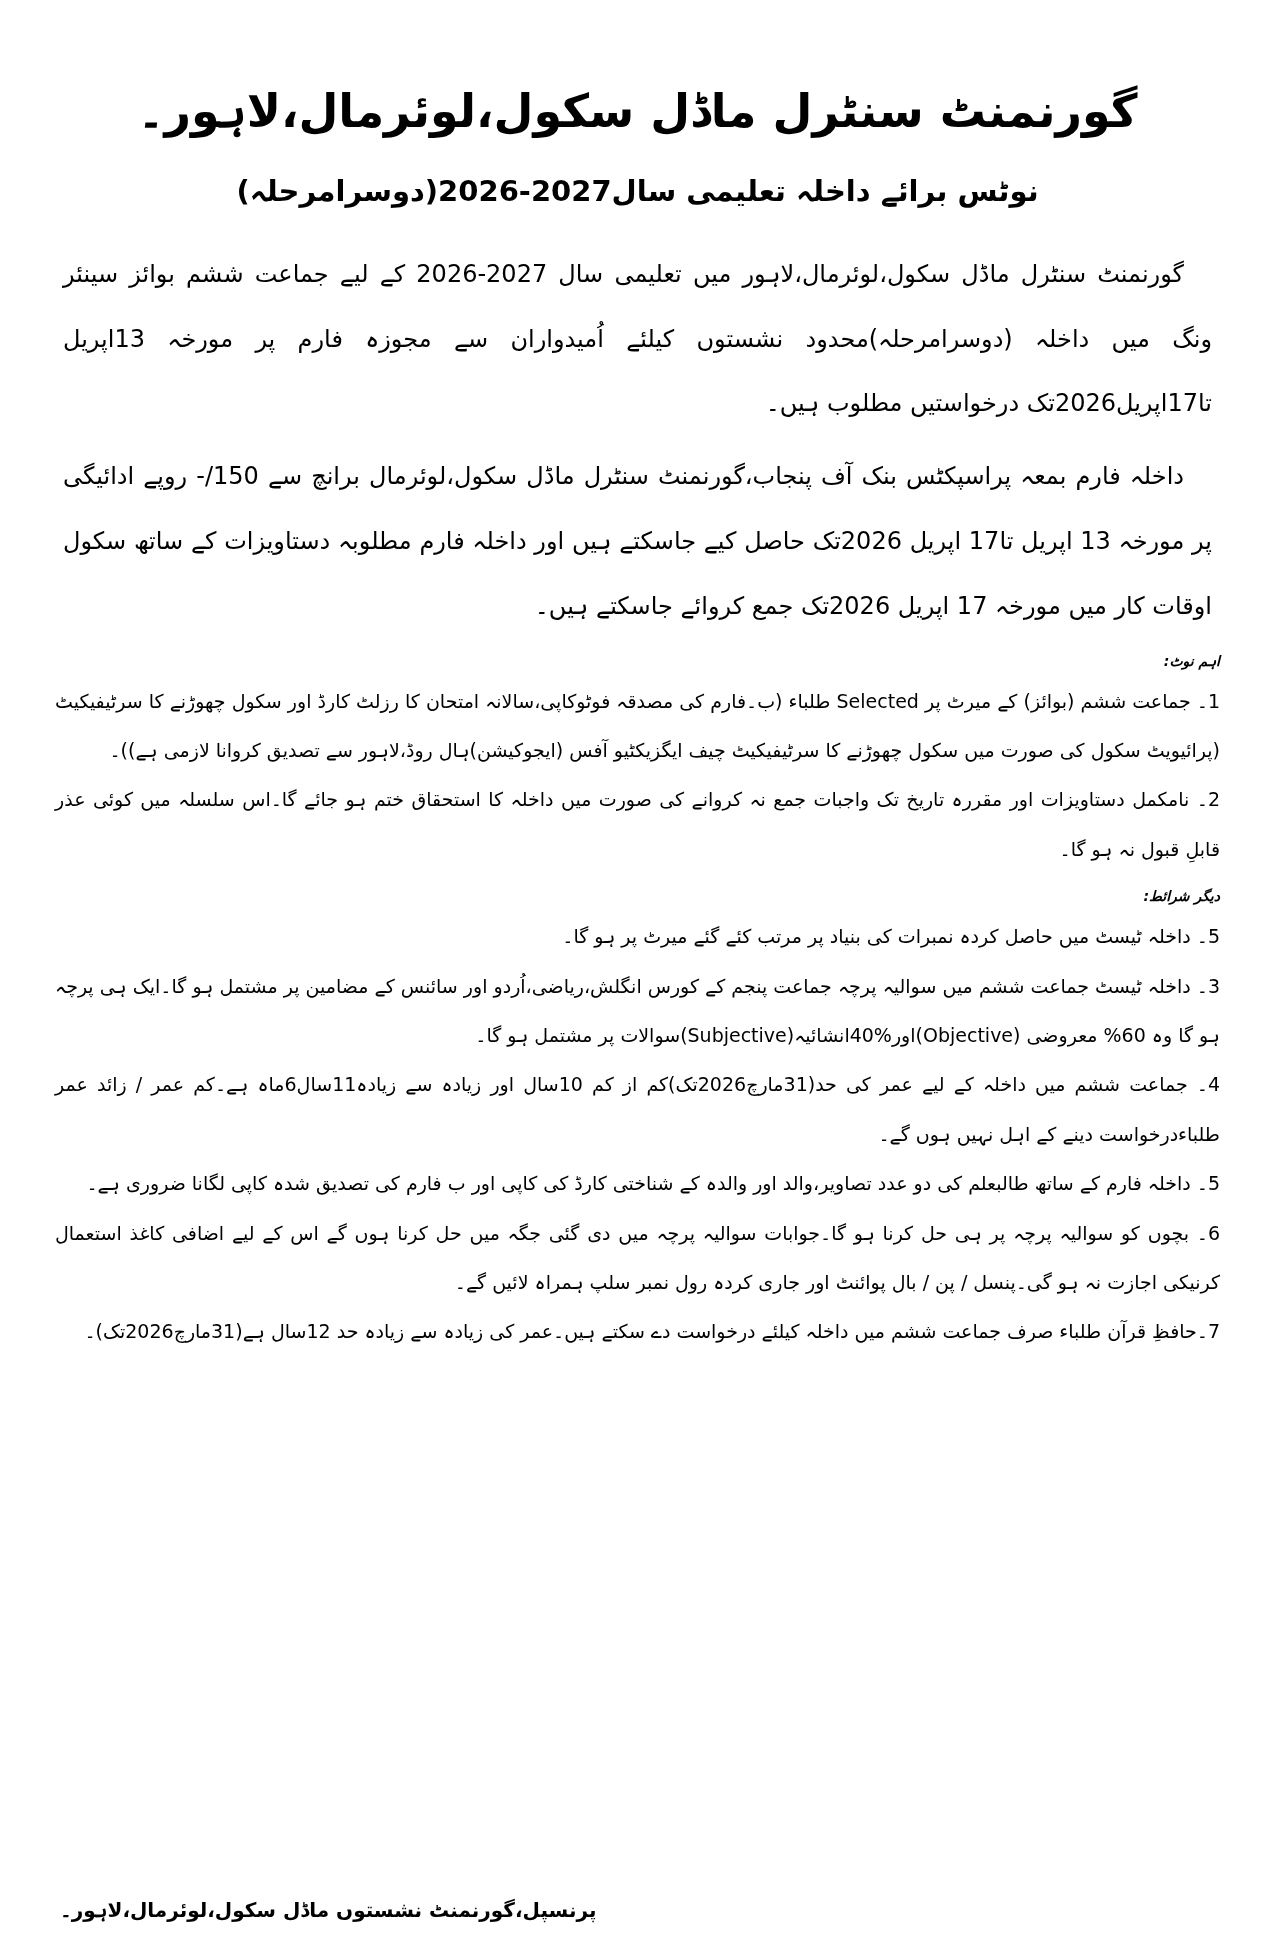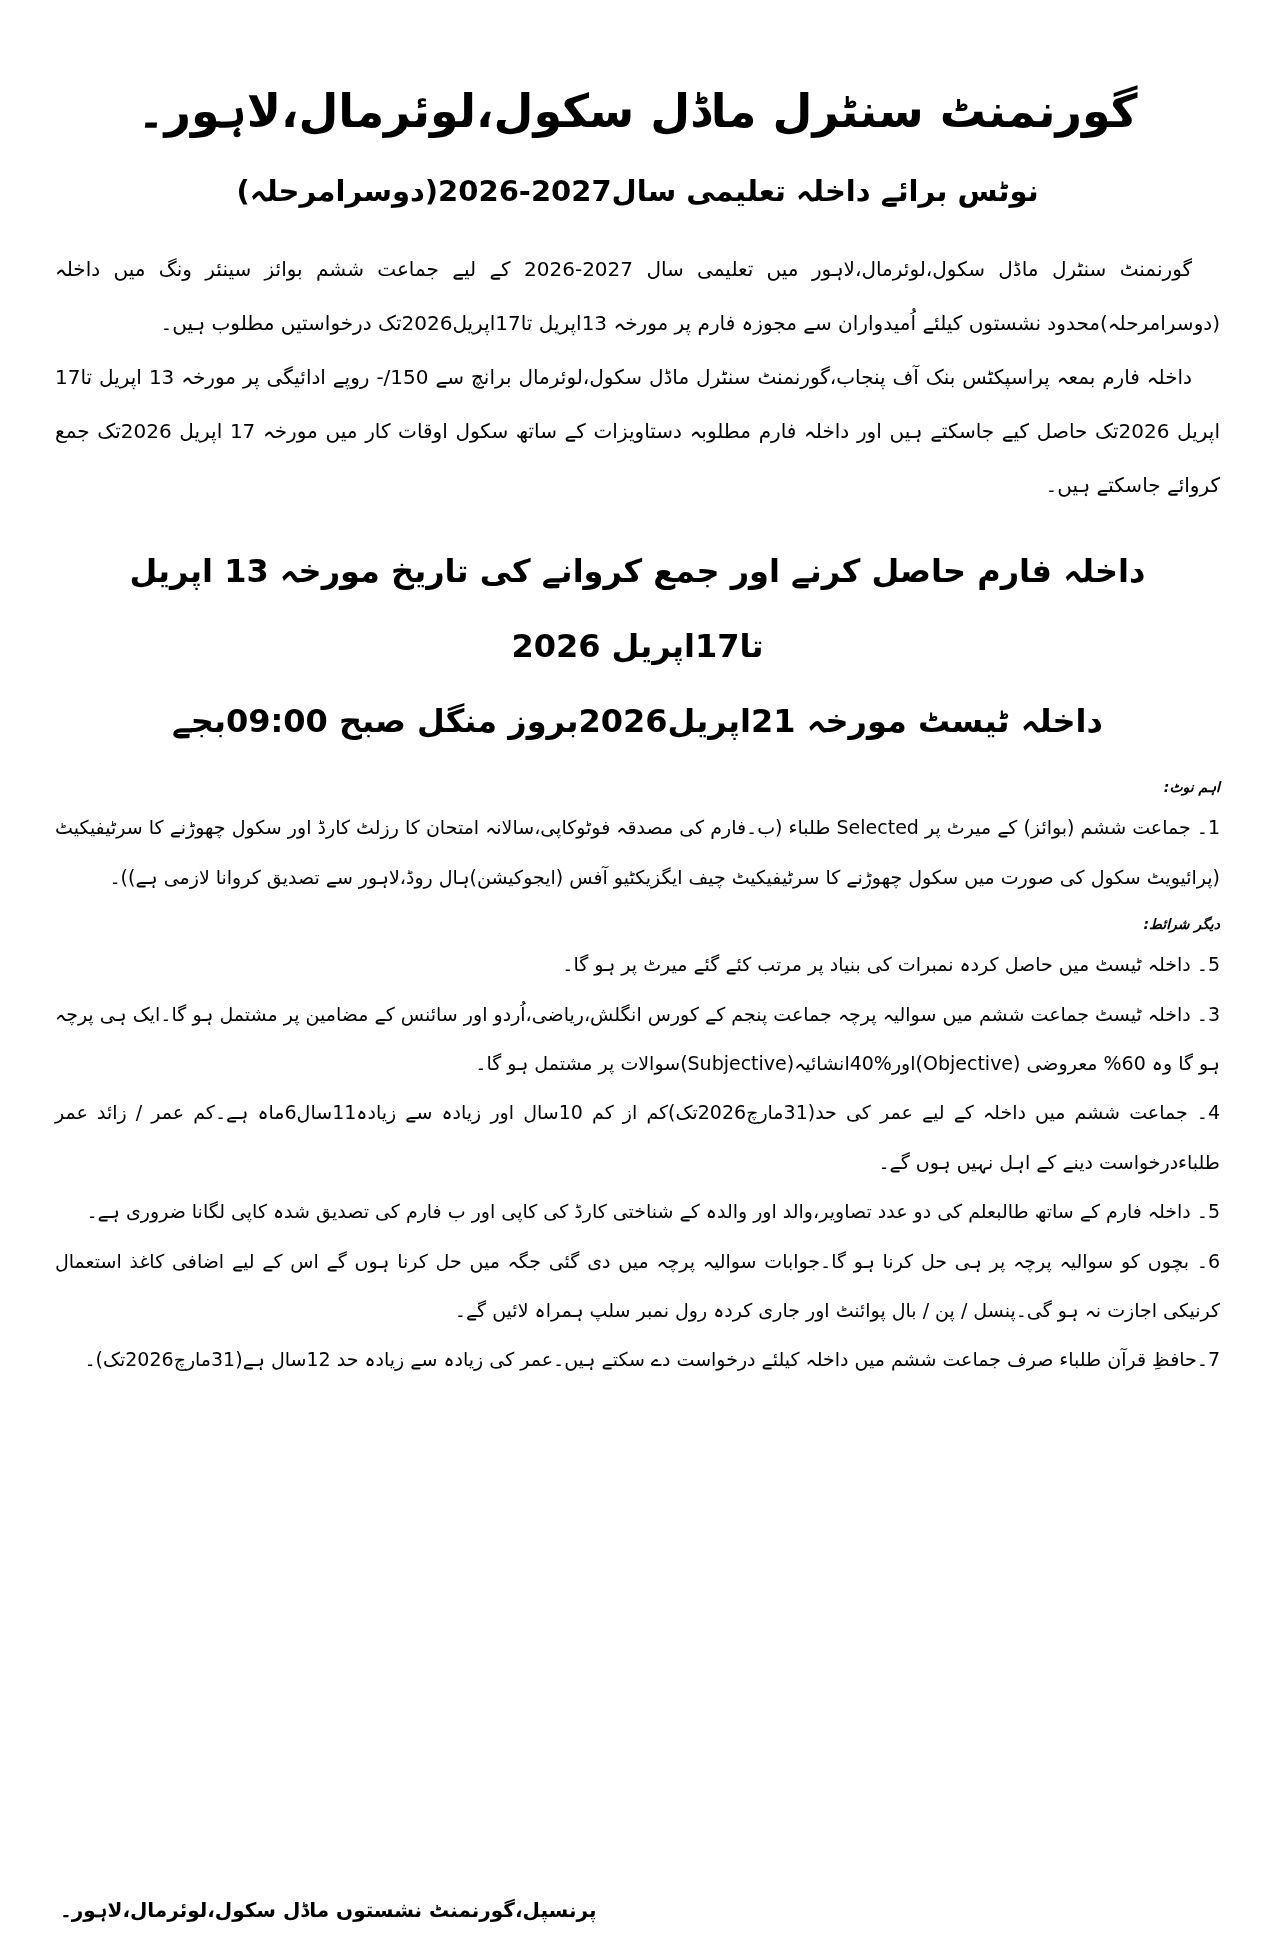--- a/index.html
+++ b/index.html
@@ -24,25 +24,25 @@
     margin: 35px 0 6px 0;
   }
   .doc-subtitle {
     text-align: center;
     font-size: 29px;
     font-weight: bold;
     line-height: 1.7;
     margin: 18px 0 26px 0;
   }
   .para {
-    font-size: 20px;
+    font-size: 24px;
     line-height: 2.7;
     text-align: justify;
     text-indent: 28px;
-    margin: 0;
+    margin: 8px;
   }
   .highlight {
     text-align: center;
     font-weight: bold;
     font-size: 32px;
     line-height: 2.35;
     margin: 22px 0 14px 0;
   }
   .section-heading {
     font-size: 14px;
@@ -73,29 +73,26 @@
 <div class="page" dir="rtl">
 
   <h1 class="doc-title">گورنمنٹ سنٹرل ماڈل سکول،لوئرمال،لاہور۔</h1>
 
   <h2 class="doc-subtitle">نوٹس برائے داخلہ تعلیمی سال2027-2026(دوسرامرحلہ)</h2>
 
   <p class="para">گورنمنٹ سنٹرل ماڈل سکول،لوئرمال،لاہور میں تعلیمی سال 2027-2026 کے لیے جماعت ششم بوائز سینئر ونگ میں داخلہ (دوسرامرحلہ)محدود نشستوں کیلئے اُمیدواران سے مجوزہ فارم پر مورخہ 13اپریل تا17اپریل2026تک درخواستیں مطلوب ہیں۔</p>
 
   <p class="para">داخلہ فارم بمعہ پراسپکٹس بنک آف پنجاب،گورنمنٹ سنٹرل ماڈل سکول،لوئرمال برانچ سے 150/- روپے ادائیگی پر مورخہ 13 اپریل تا17 اپریل 2026تک حاصل کیے جاسکتے ہیں اور داخلہ فارم مطلوبہ دستاویزات کے ساتھ سکول اوقات کار میں مورخہ 17 اپریل 2026تک جمع کروائے جاسکتے ہیں۔</p>
 
-  <div class="highlight">
-    <div>داخلہ فارم حاصل کرنے اور جمع کروانے کی تاریخ مورخہ 13 اپریل تا17اپریل 2026</div>
-    <div>داخلہ ٹیسٹ مورخہ 21اپریل2026بروز منگل صبح 09:00بجے</div>
-  </div>
 
   <div class="section-heading">اہم نوٹ:</div>
 
   <div>
     <p class="item">1۔ جماعت ششم (بوائز) کے میرٹ پر Selected طلباء (ب۔فارم کی مصدقہ فوٹوکاپی،سالانہ امتحان کا رزلٹ کارڈ اور سکول چھوڑنے کا سرٹیفیکیٹ (پرائیویٹ سکول کی صورت میں سکول چھوڑنے کا سرٹیفیکیٹ چیف ایگزیکٹیو آفس (ایجوکیشن)ہال روڈ،لاہور سے تصدیق کروانا لازمی ہے))۔</p>
+    <p class="item">2۔ نامکمل دستاویزات اور مقررہ تاریخ تک واجبات جمع نہ کروانے کی صورت میں داخلہ کا استحقاق ختم ہو جائے گا۔اس سلسلہ میں کوئی عذر قابلِ قبول نہ ہو گا۔</p>
   </div>
 
   <div class="section-heading">دیگر شرائط:</div>
 
   <div>
     <p class="item">5۔ داخلہ ٹیسٹ میں حاصل کردہ نمبرات کی بنیاد پر مرتب کئے گئے میرٹ پر ہو گا۔</p>
     <p class="item">3۔ داخلہ ٹیسٹ جماعت ششم میں سوالیہ پرچہ جماعت پنجم کے کورس انگلش،ریاضی،اُردو اور سائنس کے مضامین پر مشتمل ہو گا۔ایک ہی پرچہ ہو گا وہ 60% معروضی (Objective)اور%40انشائیہ(Subjective)سوالات پر مشتمل ہو گا۔</p>
     <p class="item">4۔ جماعت ششم میں داخلہ کے لیے عمر کی حد(31مارچ2026تک)کم از کم 10سال اور زیادہ سے زیادہ11سال6ماہ ہے۔کم عمر / زائد عمر طلباءدرخواست دینے کے اہل نہیں ہوں گے۔</p>
     <p class="item">5۔ داخلہ فارم کے ساتھ طالبعلم کی دو عدد تصاویر،والد اور والدہ کے شناختی کارڈ کی کاپی اور ب فارم کی تصدیق شدہ کاپی لگانا ضروری ہے۔</p>
     <p class="item">6۔ بچوں کو سوالیہ پرچہ پر ہی حل کرنا ہو گا۔جوابات سوالیہ پرچہ میں دی گئی جگہ میں حل کرنا ہوں گے اس کے لیے اضافی کاغذ استعمال کرنیکی اجازت نہ ہو گی۔پنسل / پن / بال پوائنٹ اور جاری کردہ رول نمبر سلپ ہمراہ لائیں گے۔</p>

